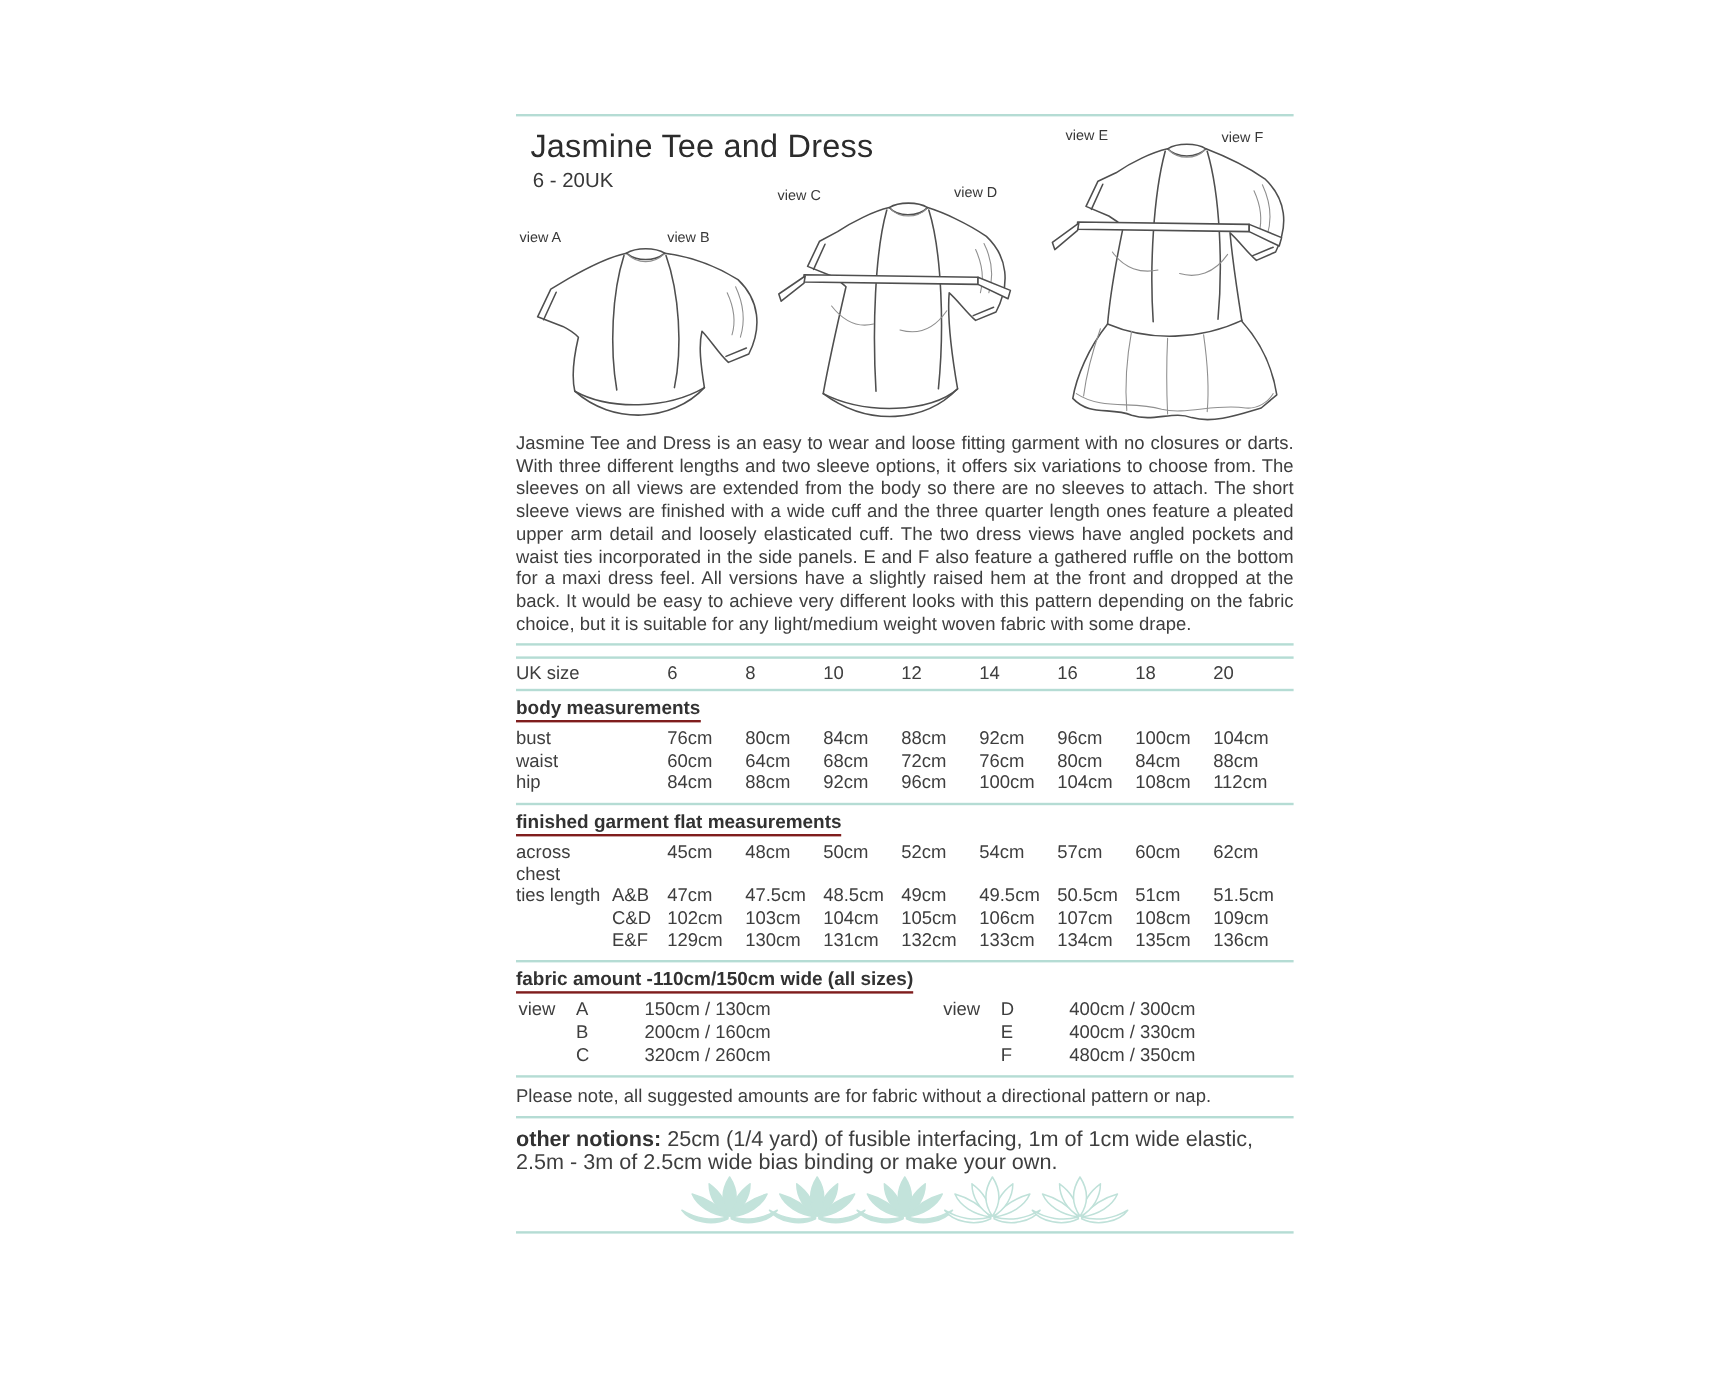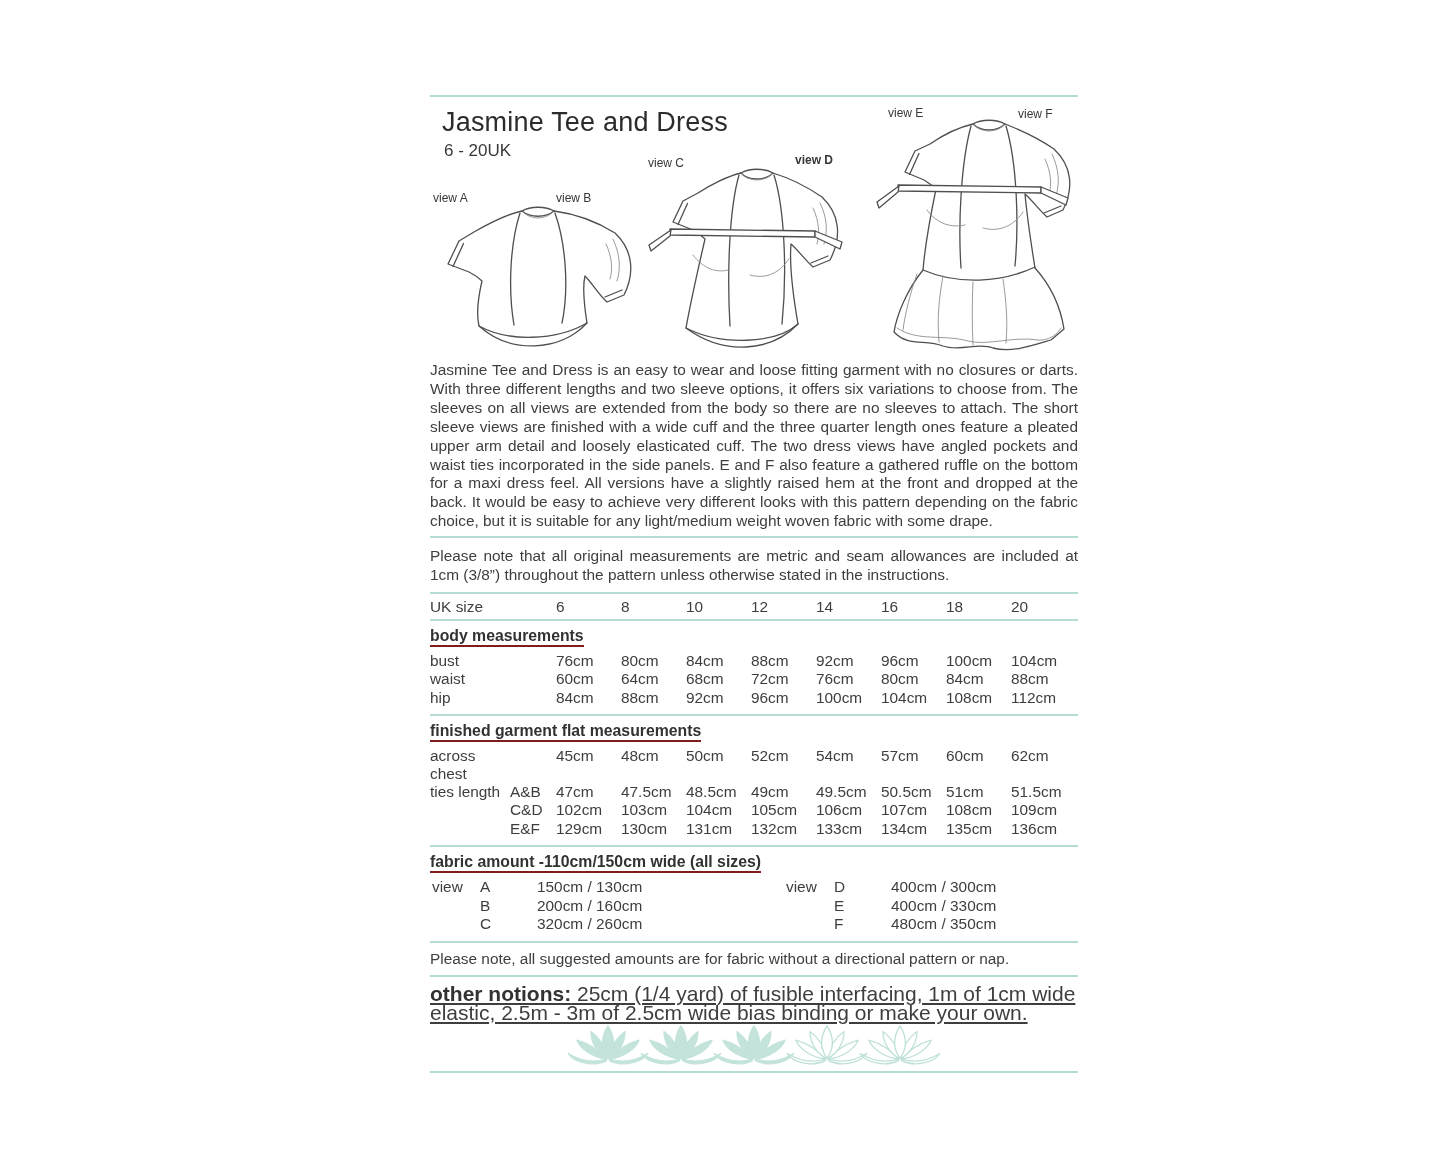--- a/index.html
+++ b/index.html
@@ -34,21 +34,21 @@
   .mtable{margin-bottom:7px;}
   
   .fabric-cols{position:relative;height:58px;margin-bottom:5px;}
   .fab-col{position:absolute;top:0;}
   .fab-col.left{left:2px;}
   .fab-col.right{left:356px;}
   .f-row{display:flex;font-size:15.4px;line-height:18.8px;}
   .f-view{width:48px;}
   .f-letter{width:57px;}
   .fab-note{font-size:15.4px;line-height:18.9px;margin:7px 0 6px;}
-  .notions{font-size:21px;line-height:18.9px;margin:8px 0 0;text-decoration:underline;}
+  .notions{font-size:18px;line-height:18.9px;margin:8px 0 0;}
   .notions .lbl{font-weight:600;color:#323232;}
   
   .exp-head{text-align:center;font-size:17.5px;font-weight:500;letter-spacing:.4px;
             color:#1f1f1f;margin:20px 0 2px;}
   .lotus-row{display:flex;justify-content:center;align-items:flex-end;height:44px;margin-bottom:4px;}
   .lotus{width:92px;height:44px;flex:0 0 auto;}
   .lotus + .lotus{margin-left:-19px;}
   .lotus path{fill:#ffffff;stroke:#bfe1d9;stroke-width:1.8;stroke-linejoin:round;}
   .lotus.filled path{fill:#c3e3db;stroke:#c3e3db;}
   .bottom-rule{margin-top:2px;}
@@ -61,21 +61,21 @@
 
     <div class="rule"></div>
 
     <div class="header">
       <h1 class="title">Jasmine Tee and Dress</h1>
       <div class="size-range">6 - 20UK</div>
 
       <span class="viewlabel" style="left:3px;top:94px;">view A</span>
       <span class="viewlabel" style="left:126px;top:94px;">view B</span>
       <span class="viewlabel" style="left:218px;top:59px;">view C</span>
-      <span class="viewlabel" style="left:365px;top:56px;font-weight:bold;">view D</span>
+      <span class="viewlabel" style="left:365px;top:56px;">view D</span>
       <span class="viewlabel" style="left:458px;top:9px;">view E</span>
       <span class="viewlabel" style="left:588px;top:10px;">view F</span>
 
       <svg class="garment" style="left:8px;top:105px;" width="205" height="150" viewBox="0 0 205 150">
         <path d="M84,9 C70,12 50,22 36,30 L21,39 L10,62 L31,70 C37,73 41,76 44,79 C40,96 38,111 41,124 C70,140 118,139 149,121 C146,102 144,86 147,74 C154,81 161,93 169,100 L186,93 C197,71 195,48 177,31 C161,21 139,12 116,9 C108,16 92,16 84,9 Z"></path>
         <path d="M41,124 C72,152 122,150 149,121"></path>
         <path d="M84,9 C92,4 108,4 116,9"></path>
         <path d="M85,10 C93,18 107,18 115,10" class="fine"></path>
         <path d="M25.5,41.5 L15,64.5"></path>
         <path d="M82,11 C72,42 70,88 76,123"></path>
@@ -125,21 +125,20 @@
         <path d="M54,92 C64,106 78,110 92,107" class="fine"></path>
         <path d="M150,94 C139,110 124,114 110,110" class="fine"></path>
       </svg>
     </div>
 
     <p class="desc">Jasmine Tee and Dress is an easy to wear and loose fitting garment with no closures or darts. With three different lengths and two sleeve options, it offers six variations to choose from. The sleeves on all views are extended from the body so there are no sleeves to attach. The short sleeve views are finished with a wide cuff and the three quarter length ones feature a pleated upper arm detail and loosely elasticated cuff. The two dress views have angled pockets and waist ties incorporated in the side panels. E and F also feature a gathered ruffle on the bottom for a maxi dress feel. All versions have a slightly raised hem at the front and dropped at the back. It would be easy to achieve very different looks with this pattern depending on the fabric choice, but it is suitable for any light/medium weight woven fabric with some drape.</p>
 
     <div class="rule"></div>
 
     <div class="note">
-      <div class="j">Please note that all original measurements are metric and seam allowances are included at 1cm (3/8”) throughout the pattern unless otherwise stated in the instructions.</div>
     </div>
 
     <div class="rule"></div>
 
     <div class="trow sizes-row">
       <span class="t-label">UK size</span>
       <span class="t-val">6</span>
       <span class="t-val">8</span>
       <span class="t-val">10</span>
       <span class="t-val">12</span>

